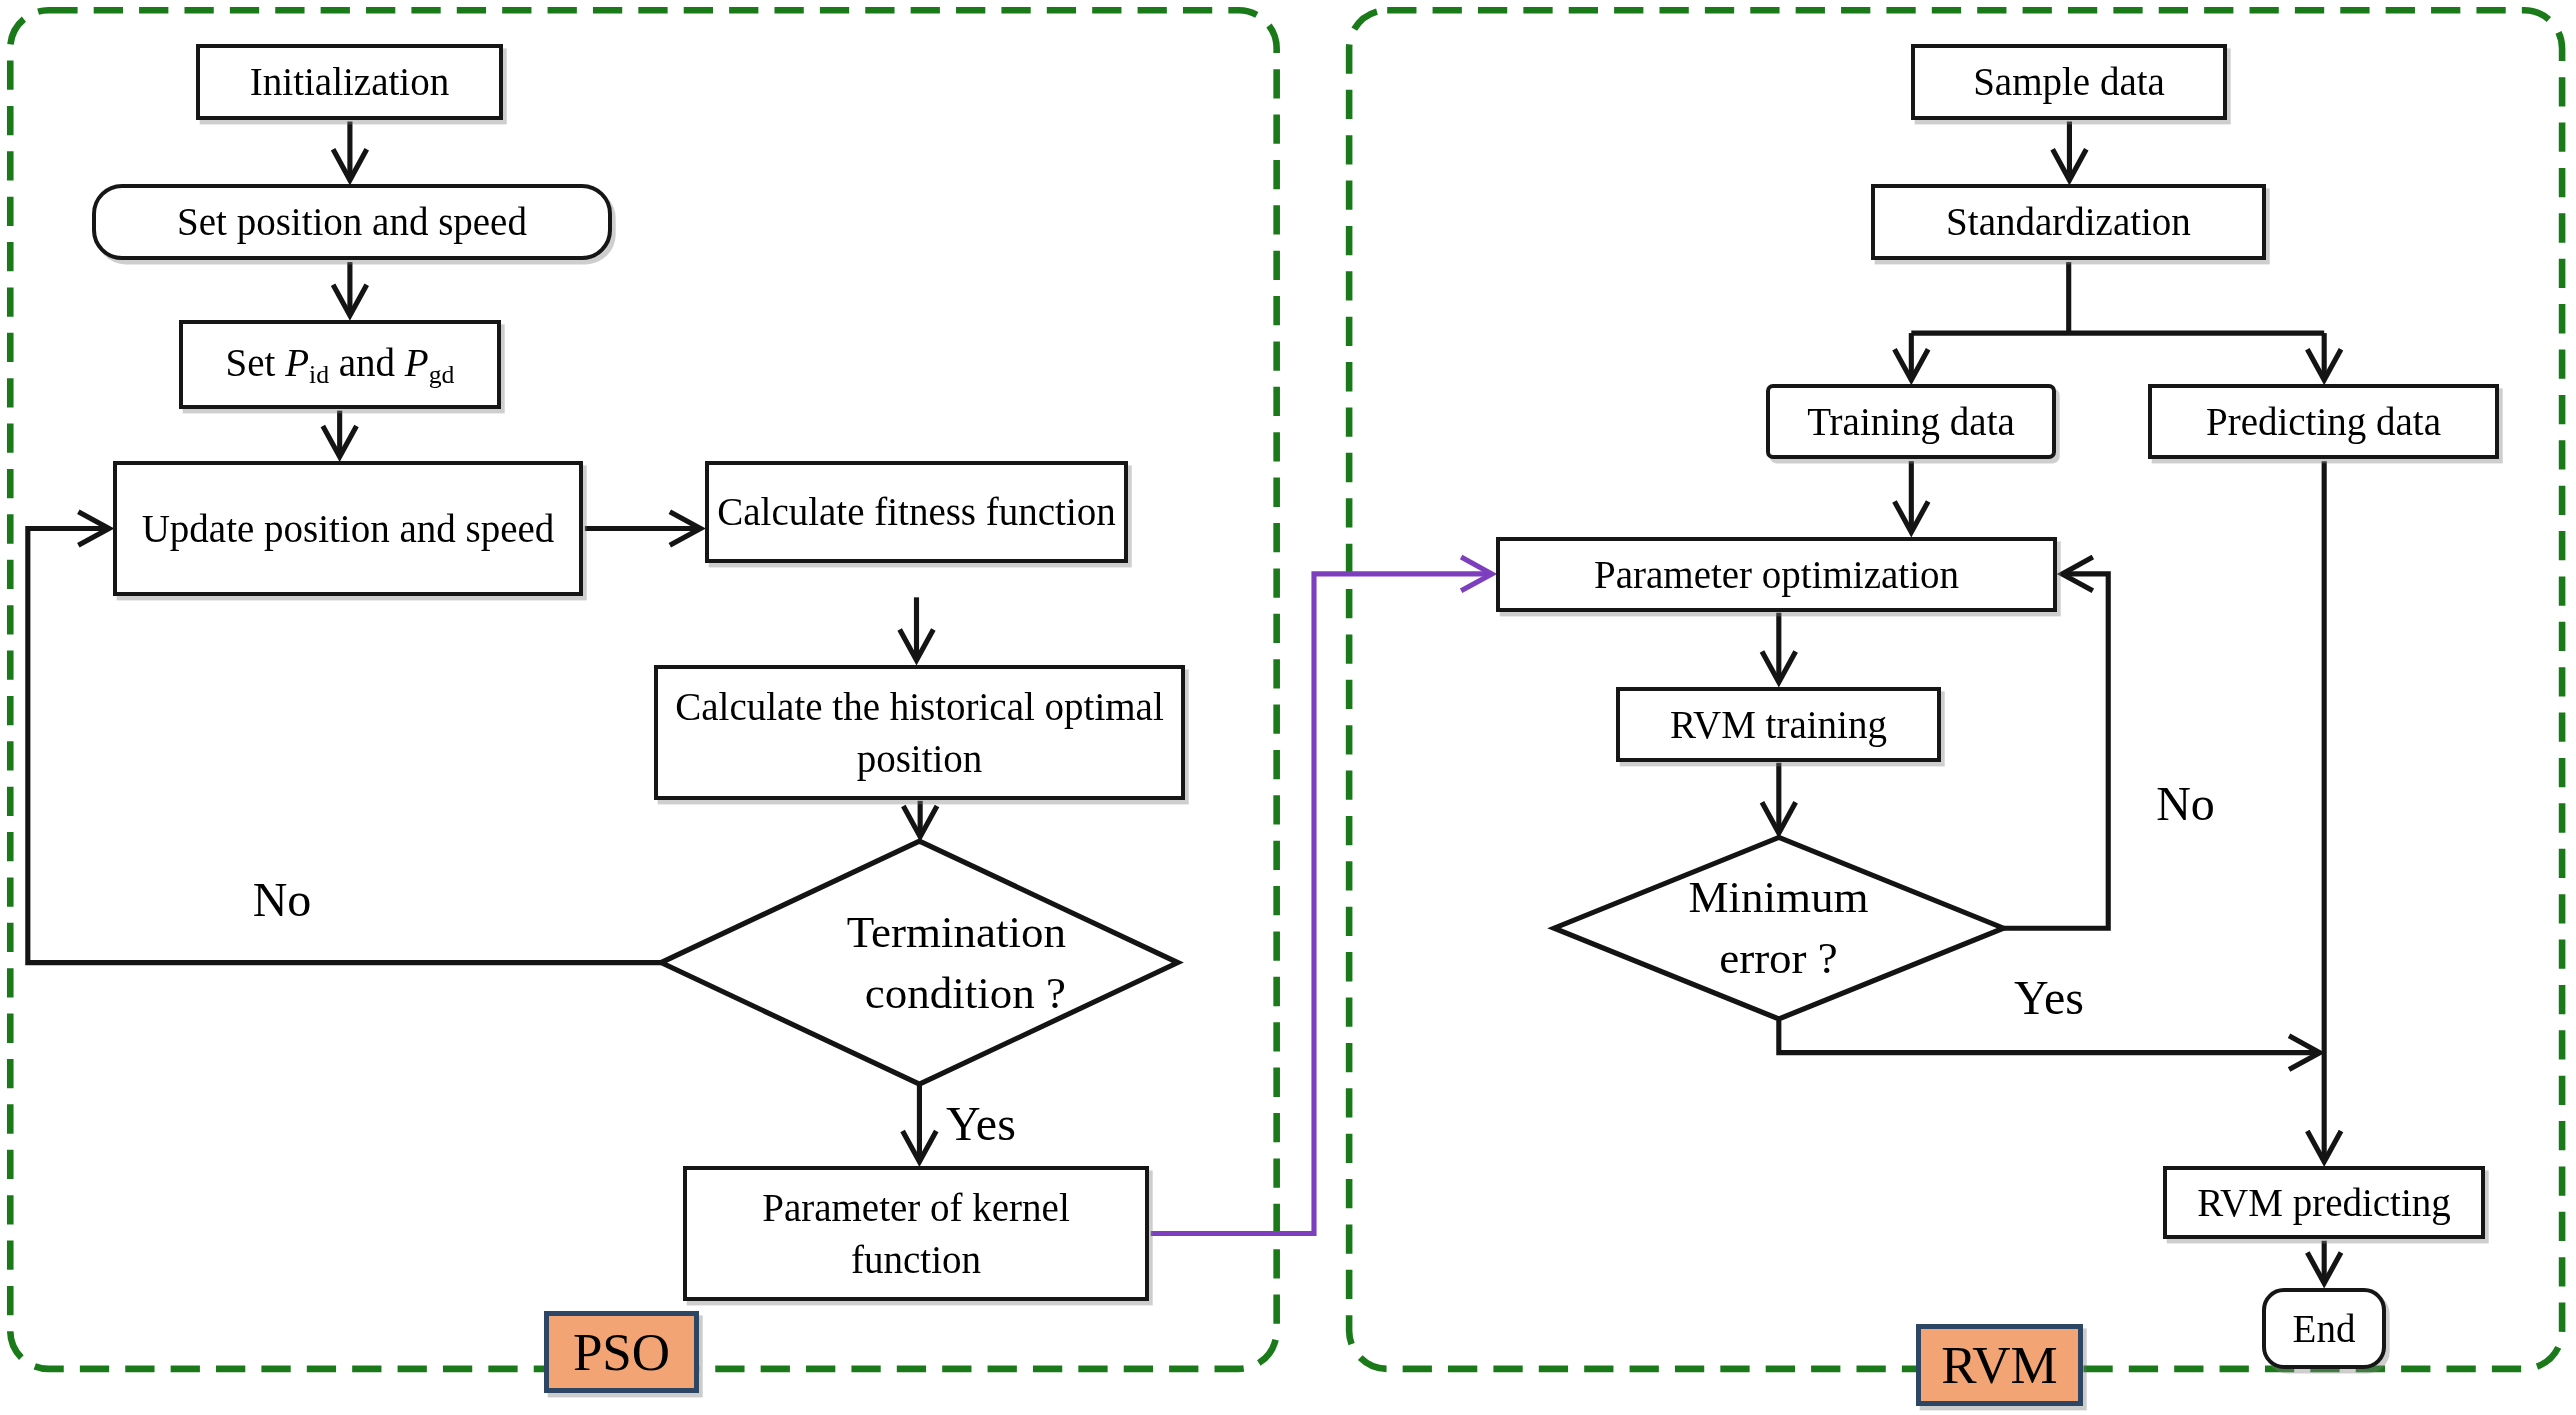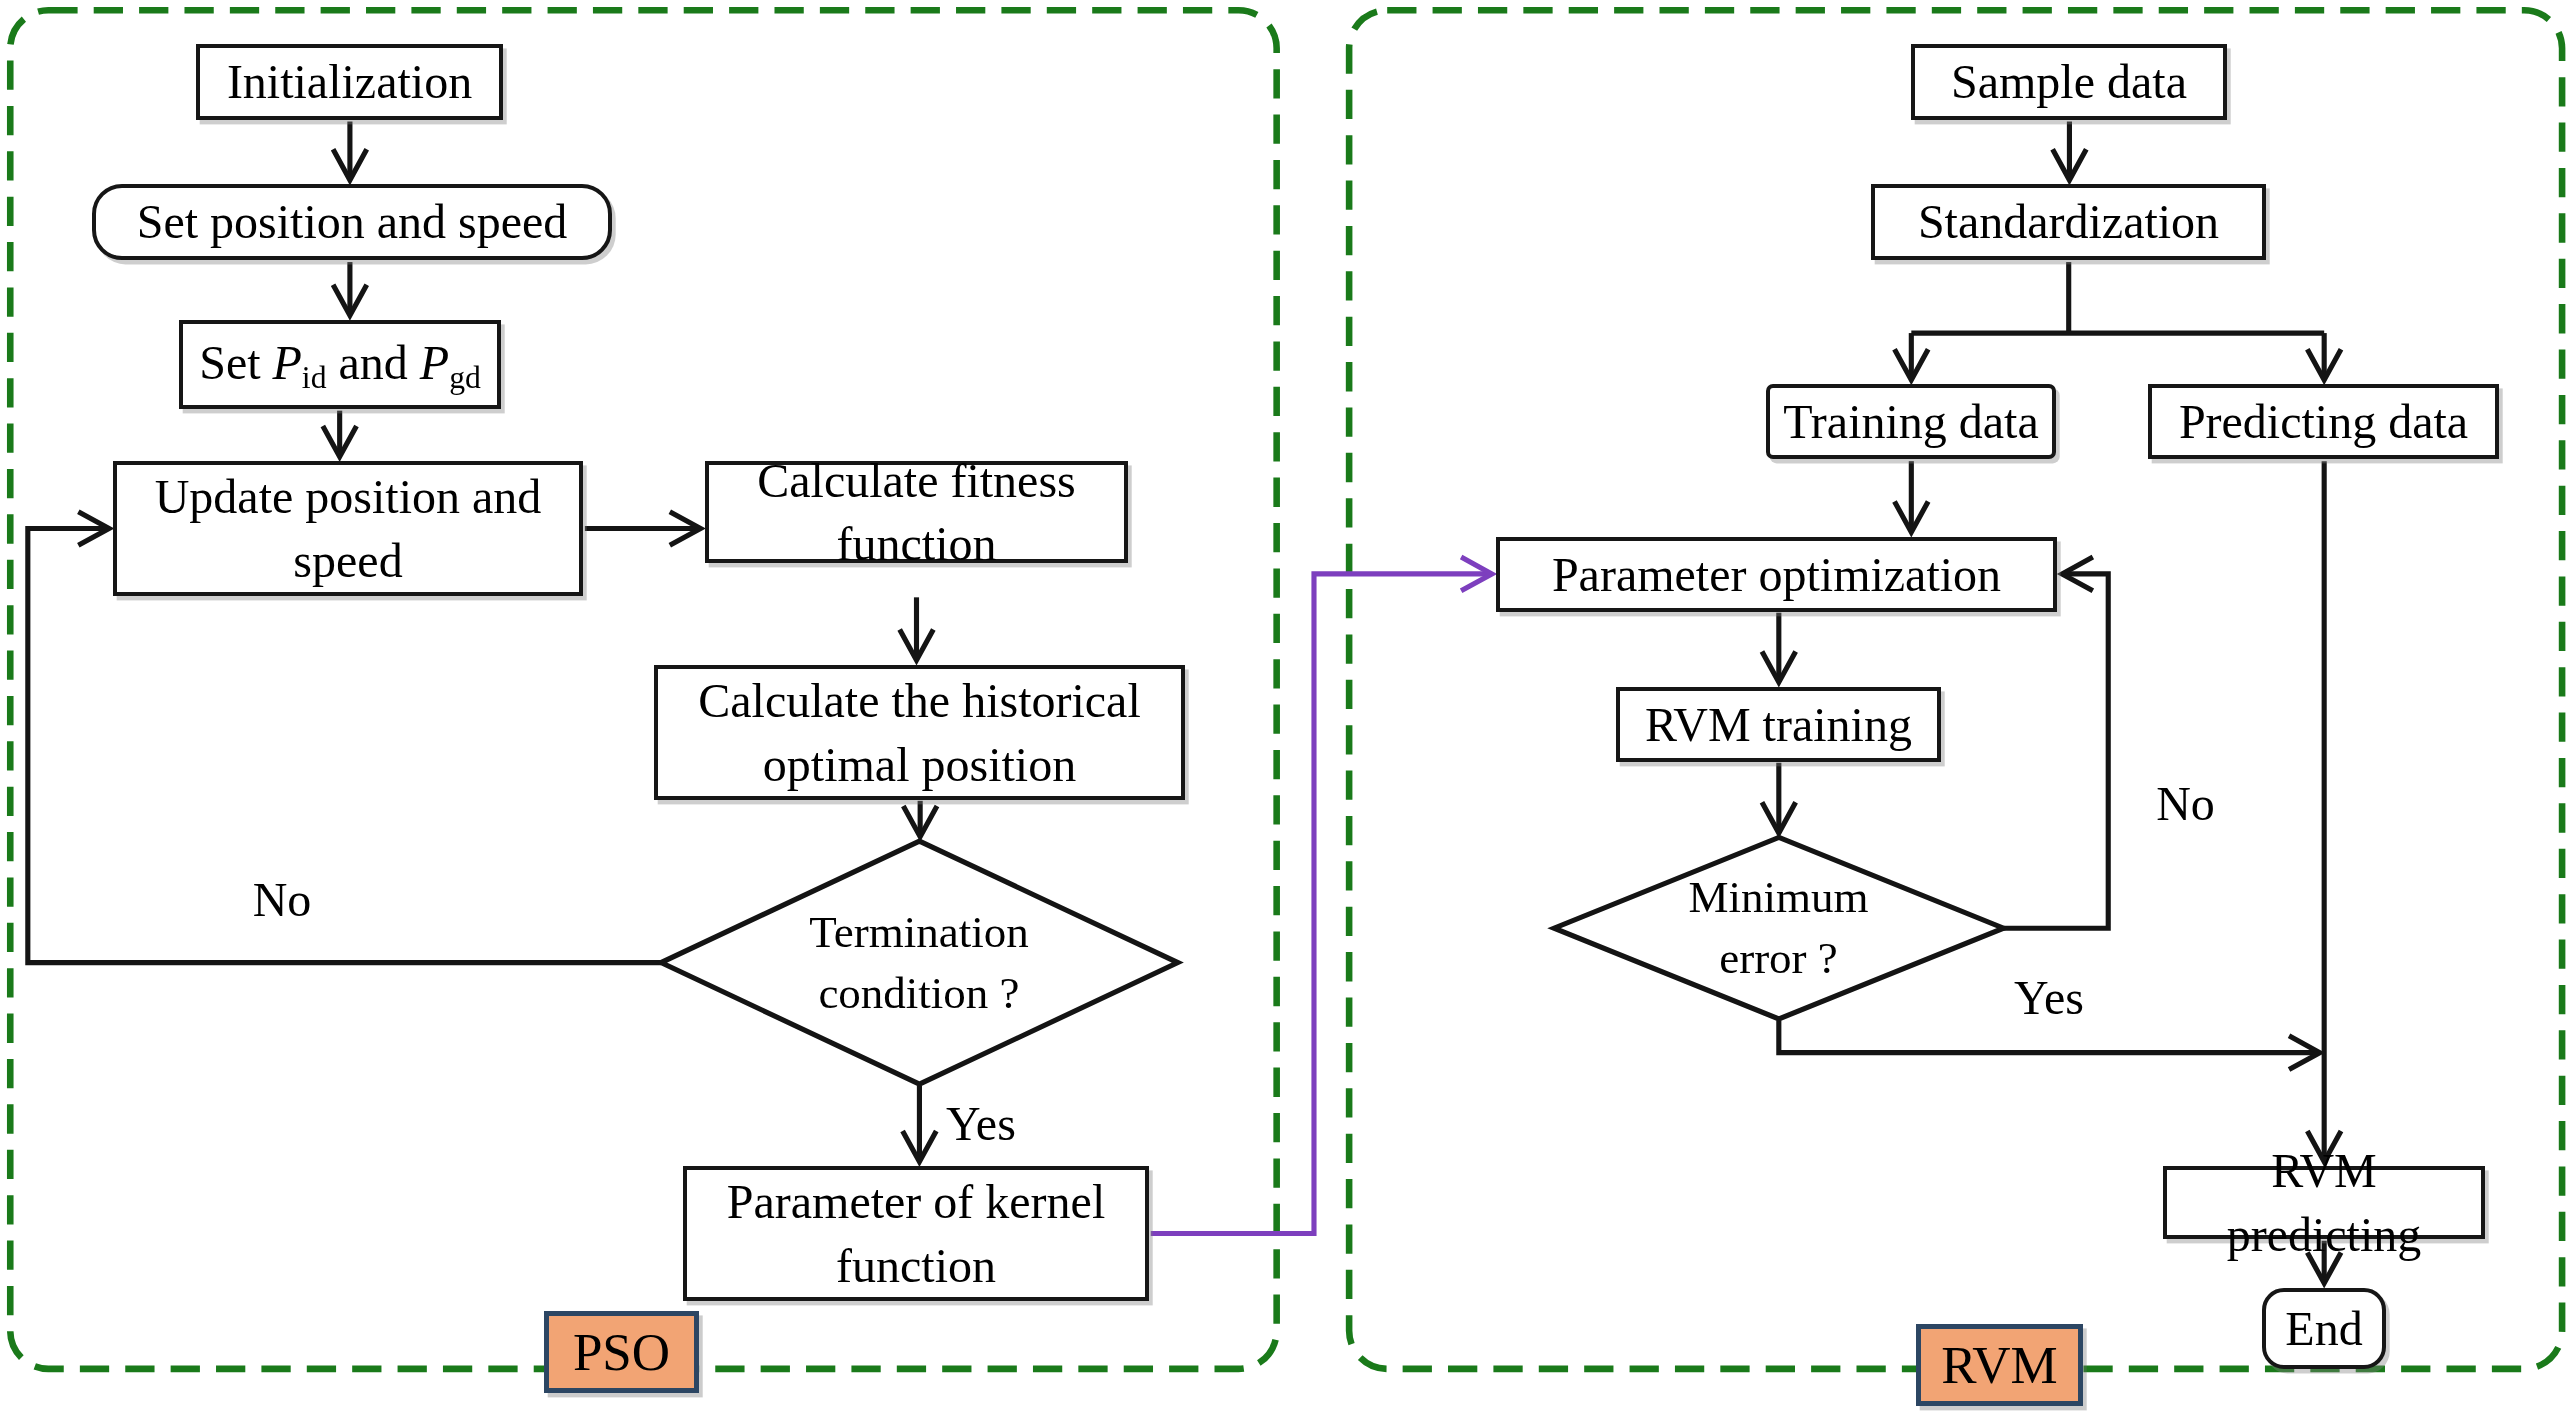--- a/index.html
+++ b/index.html
@@ -18,21 +18,21 @@
   .layer{position:absolute;left:0;top:0;width:2576px;height:1415px;}
   .panel{fill:none;stroke:var(--panel-border);stroke-width:9;stroke-dasharray:40 22;}
   .edge{fill:none;stroke:var(--connector);stroke-width:7;}
   .edge.purple{stroke:var(--pso-to-rvm);}
   .dmd{fill:#ffffff;stroke:var(--connector);stroke-width:7;}
   .mkb{stroke:var(--connector);fill:none;stroke-width:7;}
   .mkp{stroke:var(--pso-to-rvm);fill:none;stroke-width:7;}
   .node{
     position:absolute;box-sizing:border-box;background:#fff;border:4.4px solid #161616;
     display:flex;align-items:center;justify-content:center;text-align:center;
-    font-size:48px;line-height:1.32;padding:0 7px;
+    font-size:39px;line-height:1.32;padding:0 7px;
     box-shadow:3.7px 4.4px 0 rgba(125,125,125,.38);
   }
   .dmd-text{
     position:absolute;display:flex;flex-direction:column;align-items:center;justify-content:center;
     text-align:center;font-size:45px;line-height:1.35;background:transparent;
   }
   .dmd-text span{display:block;}
   .edge-label{
     position:absolute;font-size:48px;line-height:1;background:transparent;
   }
@@ -110,21 +110,21 @@
   </div>
 
   <div class="node" style="left:705px;top:461px;width:423px;height:102px;">
     <span>Calculate fitness function</span>
   </div>
 
   <div class="node" style="left:654px;top:665px;width:531px;height:135px;">
     <span>Calculate the historical optimal position</span>
   </div>
 
-  <div class="dmd-text" style="left:736px;top:875px;width:366px;height:176px;">
+  <div class="dmd-text" style="left:700px;top:875px;width:366px;height:176px;align-items:flex-end;">
     <span>Termination</span>
     <span>condition ?</span>
   </div>
 
   <div class="node" style="left:683px;top:1166px;width:466px;height:135px;">
     <span>Parameter of kernel function</span>
   </div>
 
   <div class="edge-label center" style="left:216px;top:876px;width:132px;">No</div>
   <div class="edge-label" style="left:946px;top:1100px;width:161px;">Yes</div>

